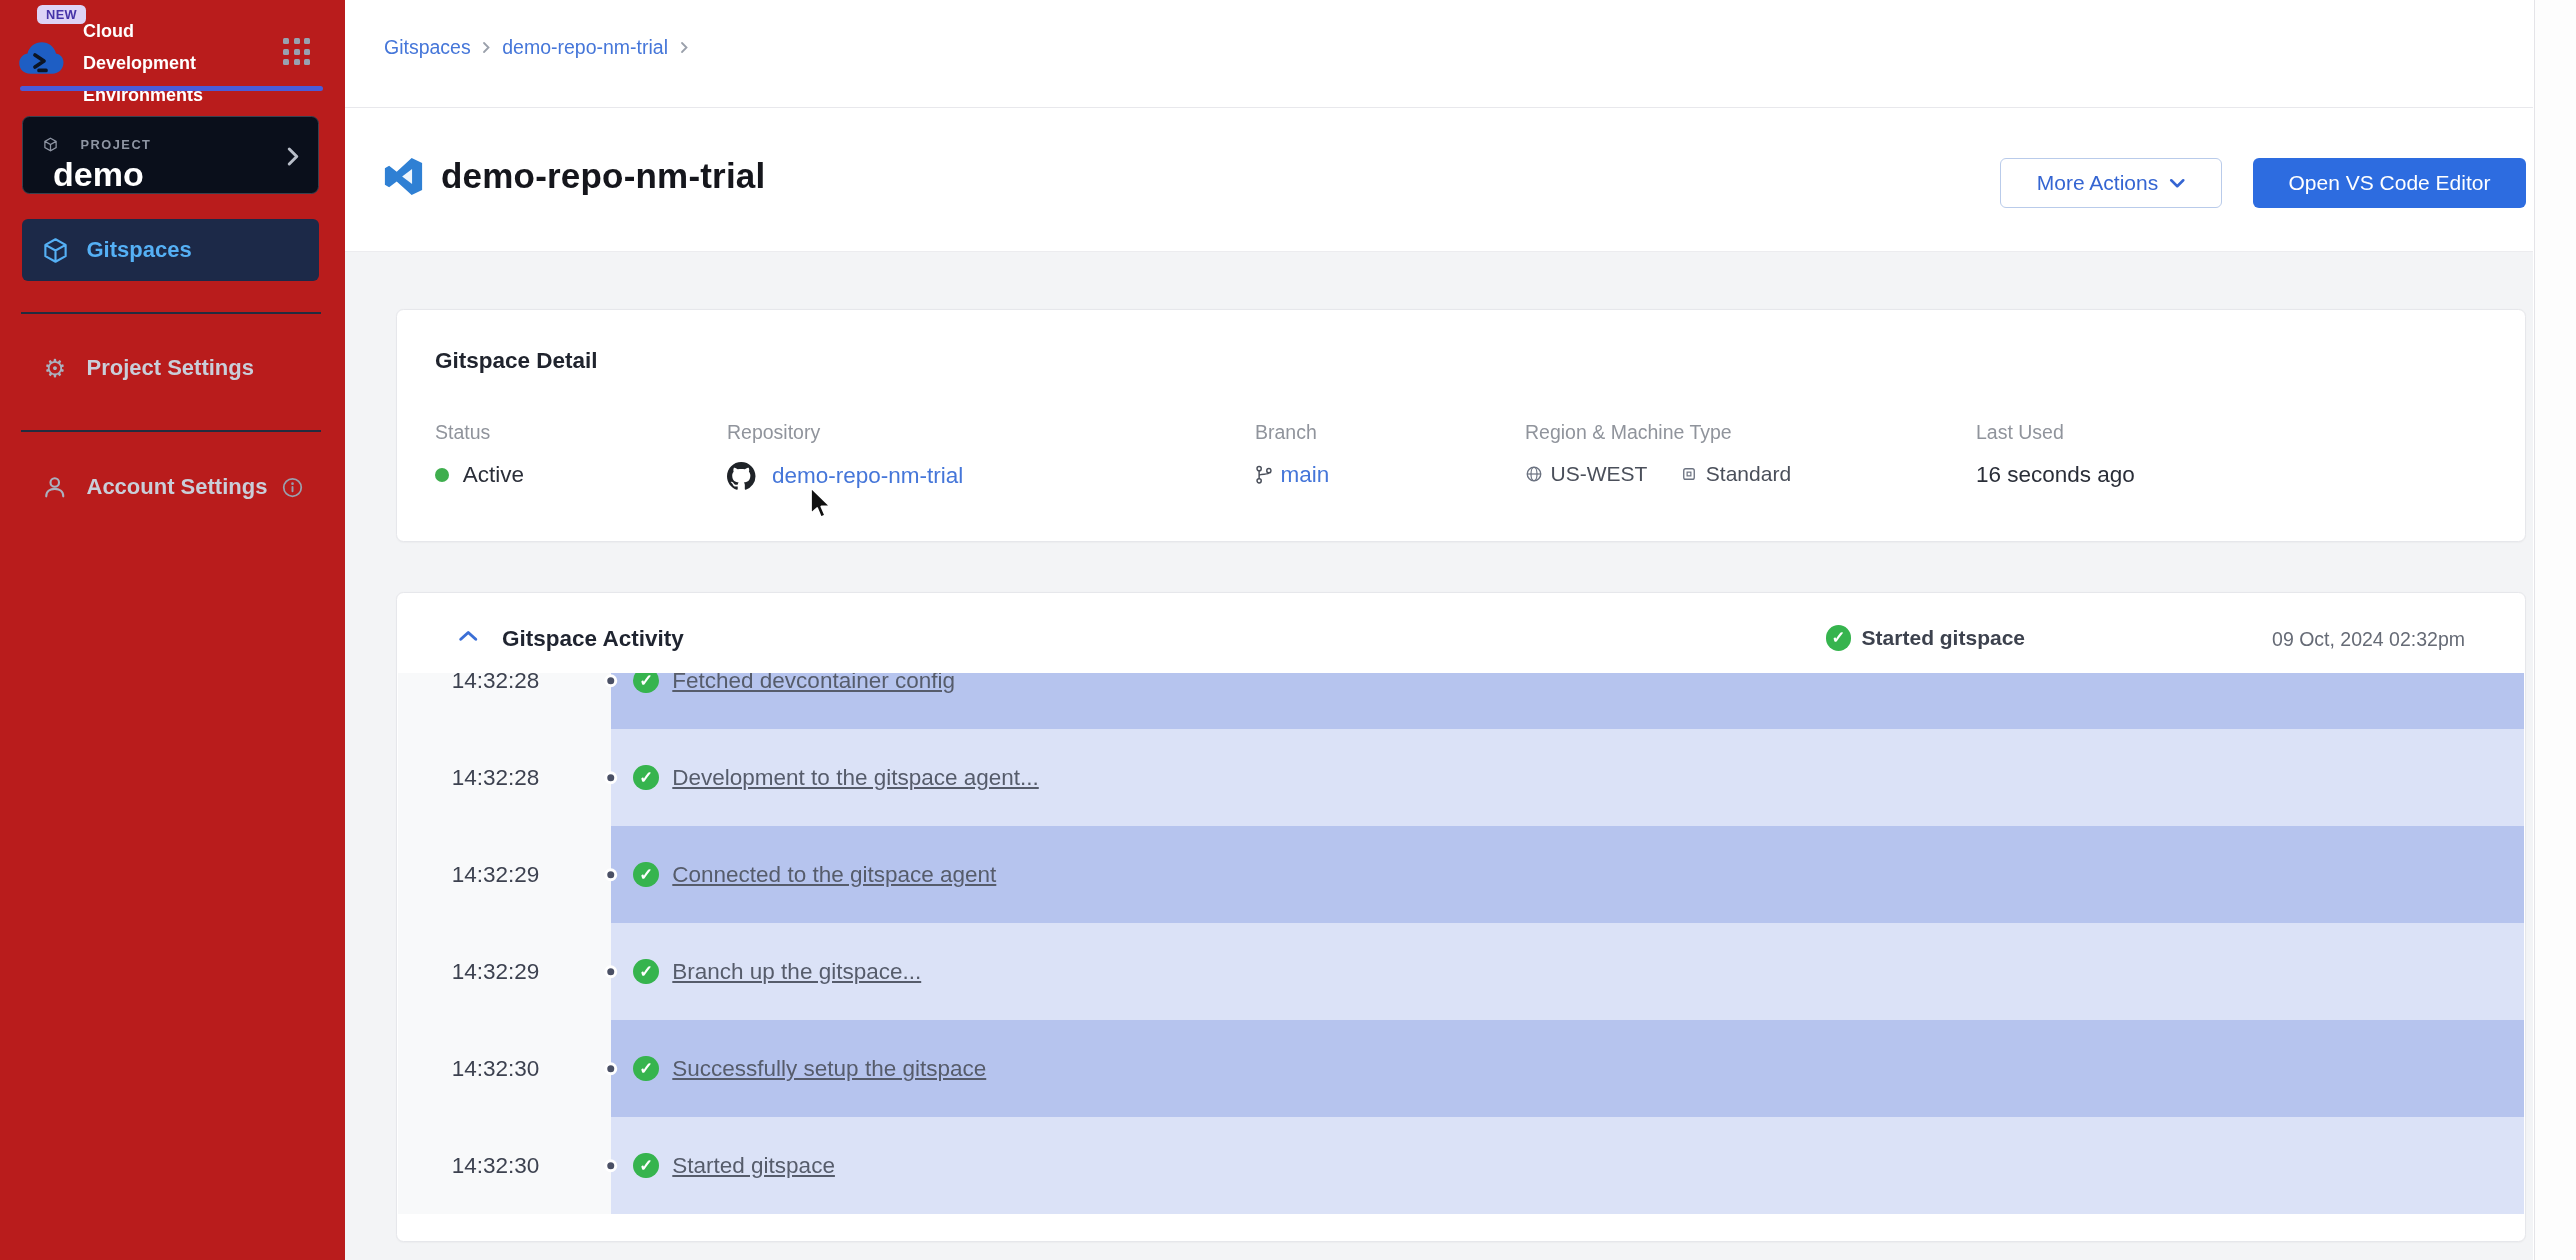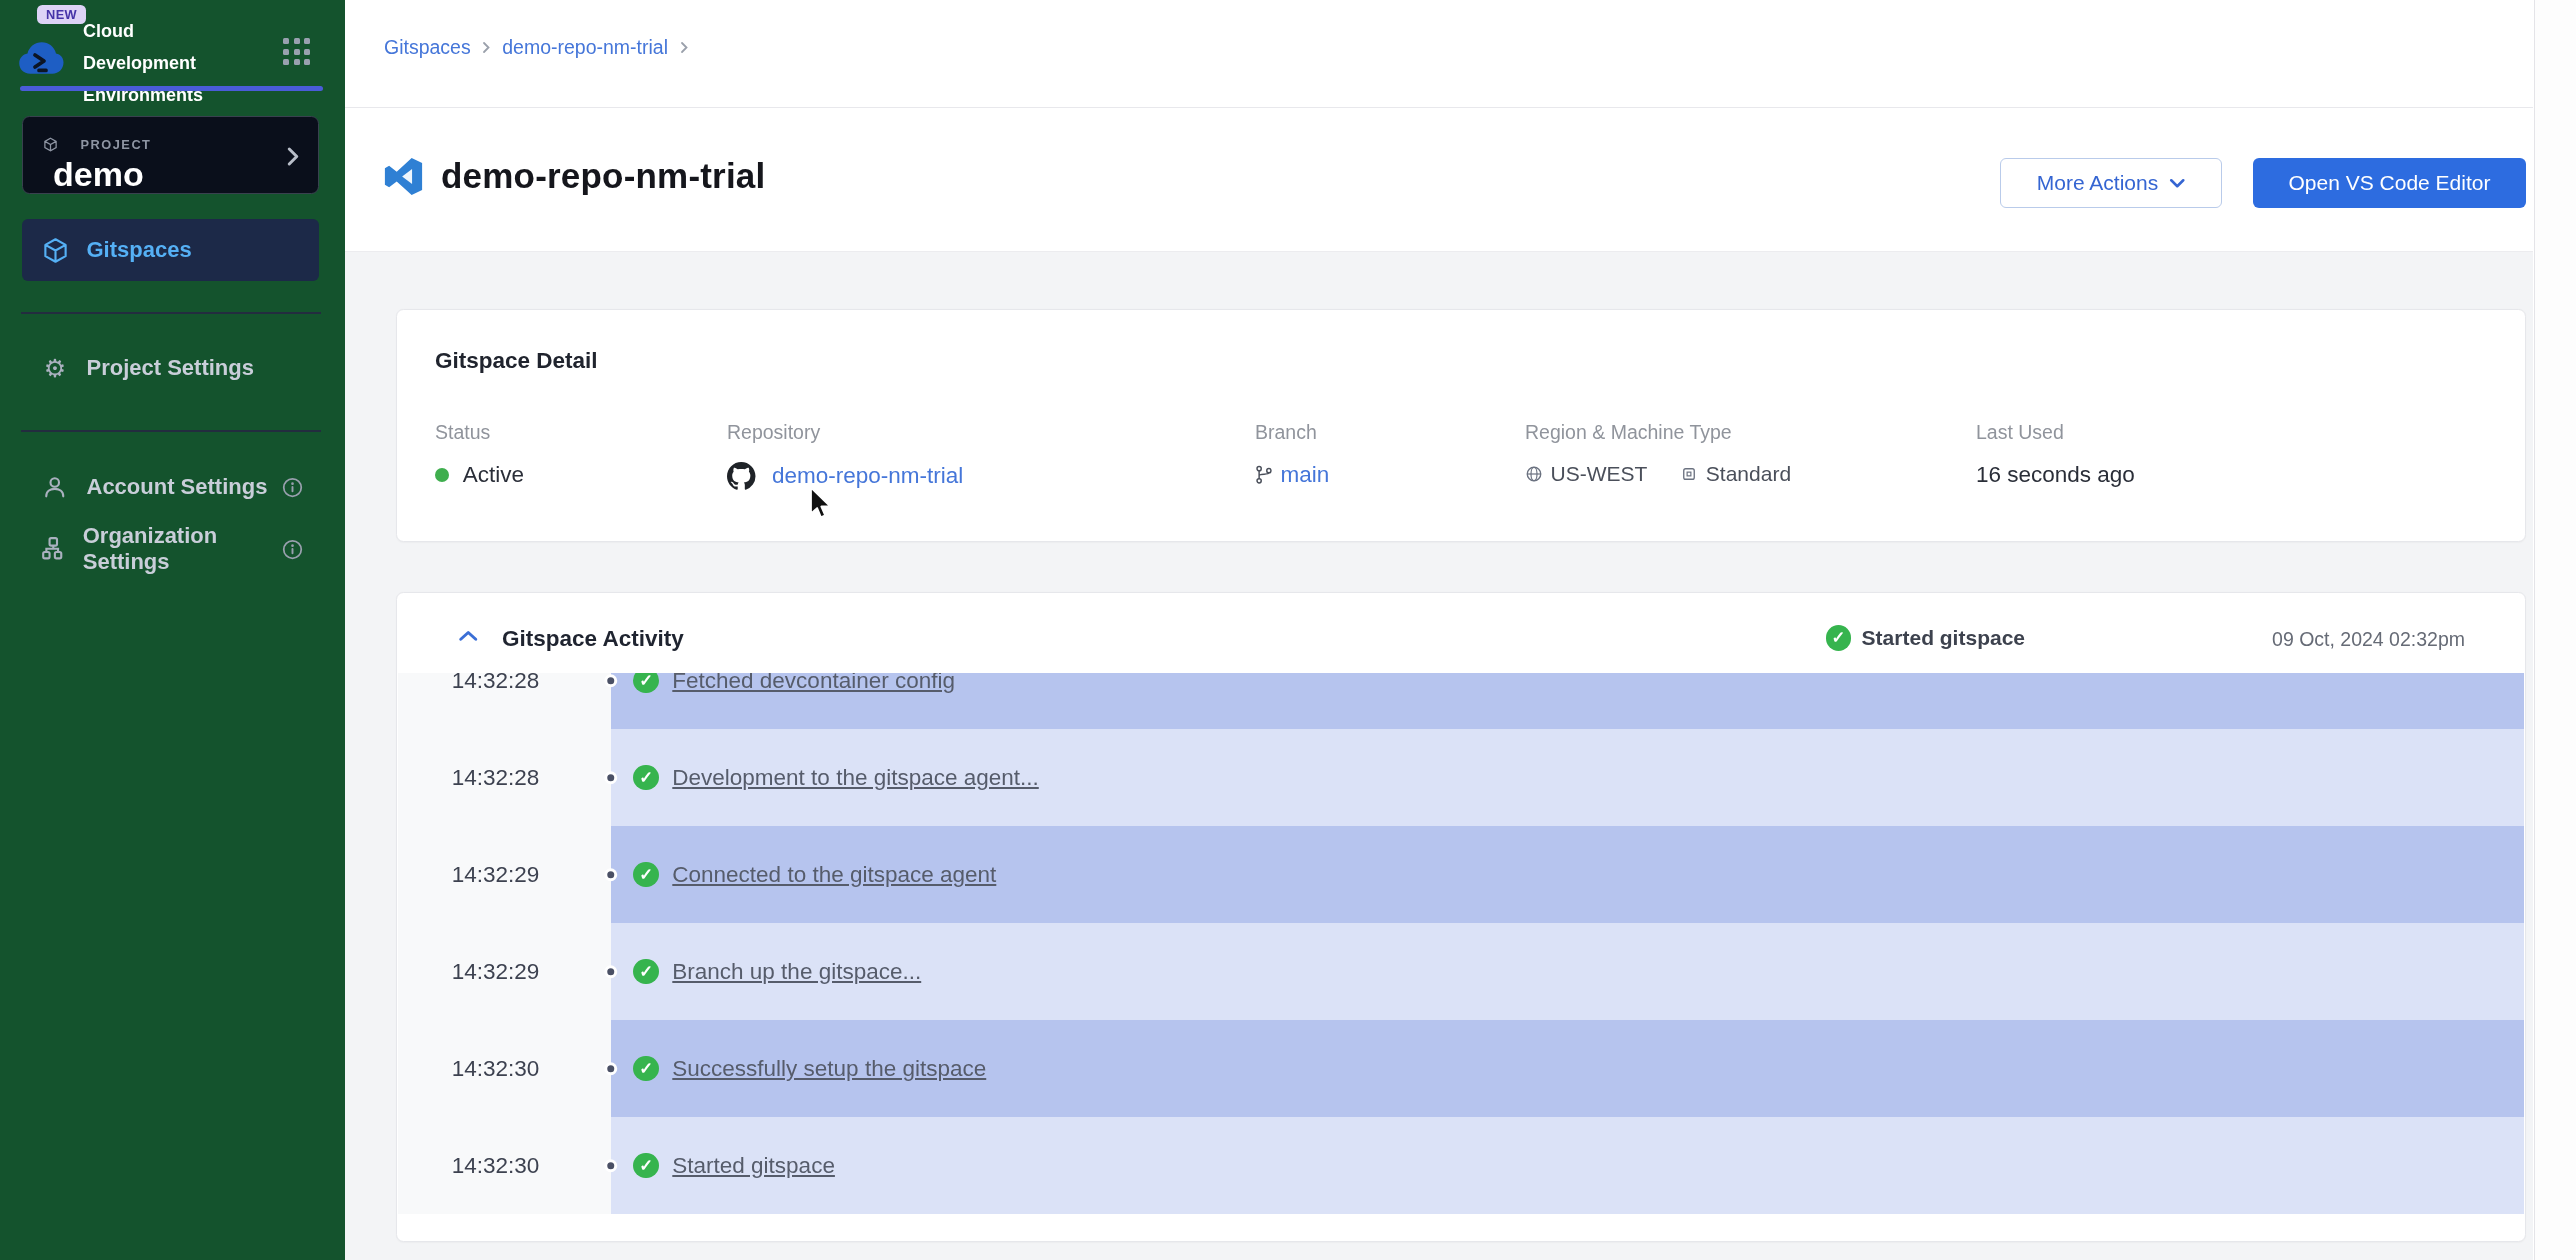--- a/index.html
+++ b/index.html
@@ -1,20 +1,20 @@
 <!DOCTYPE html>
 <html style="--accent: #2d6ce0; --link: #4576d9;font-size:12px"><head>
 <meta charset="utf-8">
 <style>
   html,body{margin:0;padding:0;background:#ffffff;}
   *{box-sizing:border-box;font-family:"Liberation Sans", sans-serif;}
   #app{position:relative;width:2576px;height:1260px;background:#ffffff;overflow:hidden;}
 
   
-  .sidebar{position:absolute;left:0;top:0;width:409px;height:1260px;background:#14532d;}
+  .sidebar{position:absolute;left:0;top:0;width:409px;height:1260px;background:#b91c1c;}
   .brand-badge{position:absolute;left:37px;top:4.5px;background:#ddd3f6;color:#4633a8;
     font-size:12.8px;font-weight:bold;padding:2.3px 9px;border-radius:5.3px;letter-spacing:0.4px;}
   .brand-logo{position:absolute;left:16.5px;top:39px;width:48px;height:44px;}
   .brand-text{position:absolute;left:83px;top:15px;width:150px;color:#ffffff;
     font-size:18px;font-weight:bold;line-height:32px;}
   .apps-grid{position:absolute;left:283px;top:38px;width:30px;height:30px;
     display:grid;grid-template-columns:repeat(3,6px);grid-template-rows:repeat(3,6px);gap:4.5px;cursor:pointer;}
   .apps-grid i{display:block;width:6px;height:6px;border-radius:1.5px;background:#99a1af;}
   .brand-underline{position:absolute;left:20px;top:86px;width:303px;height:5.3px;border-radius:3px;background:#4a5cd8;}
 
@@ -167,38 +167,20 @@
       <span class="nav-label">Account Settings</span>
       <span class="nav-info">
         <svg width="21" height="21" viewBox="0 0 24 24">
           <circle cx="12" cy="12" r="10" fill="none" stroke="#99a0ae" stroke-width="2"></circle>
           <circle cx="12" cy="7.6" r="1.5" fill="#99a0ae"></circle>
           <rect x="10.9" y="10.4" width="2.2" height="7" rx="1.1" fill="#99a0ae"></rect>
         </svg>
       </span>
     </div>
 
-    <div class="nav-item" style="top:518px;">
-      <span class="nicon">
-        <svg width="25.5" height="25.5" viewBox="0 0 24 24">
-          <rect x="9" y="2" width="7" height="7" rx="1.5" fill="none" stroke="#aab1bf" stroke-width="2"></rect>
-          <rect x="3" y="15" width="6" height="6" rx="1.5" fill="none" stroke="#aab1bf" stroke-width="2"></rect>
-          <rect x="14" y="15" width="6" height="6" rx="1.5" fill="none" stroke="#aab1bf" stroke-width="2"></rect>
-          <path d="M12.5 9 V12 M6 15 V12 H17 V15" fill="none" stroke="#aab1bf" stroke-width="2"></path>
-        </svg>
-      </span>
-      <span class="nav-label">Organization Settings</span>
-      <span class="nav-info">
-        <svg width="21" height="21" viewBox="0 0 24 24">
-          <circle cx="12" cy="12" r="10" fill="none" stroke="#99a0ae" stroke-width="2"></circle>
-          <circle cx="12" cy="7.6" r="1.5" fill="#99a0ae"></circle>
-          <rect x="10.9" y="10.4" width="2.2" height="7" rx="1.1" fill="#99a0ae"></rect>
-        </svg>
-      </span>
-    </div>
   </div>
 
   <div class="main">
     <div class="content-bg"></div>
     <div class="topbar-divider"></div>
 
     <div class="breadcrumb">
       <span class="crumb-link">Gitspaces</span>
       <span class="crumb-sep">
         <svg width="10.5" height="15" viewBox="0 0 14 20">

